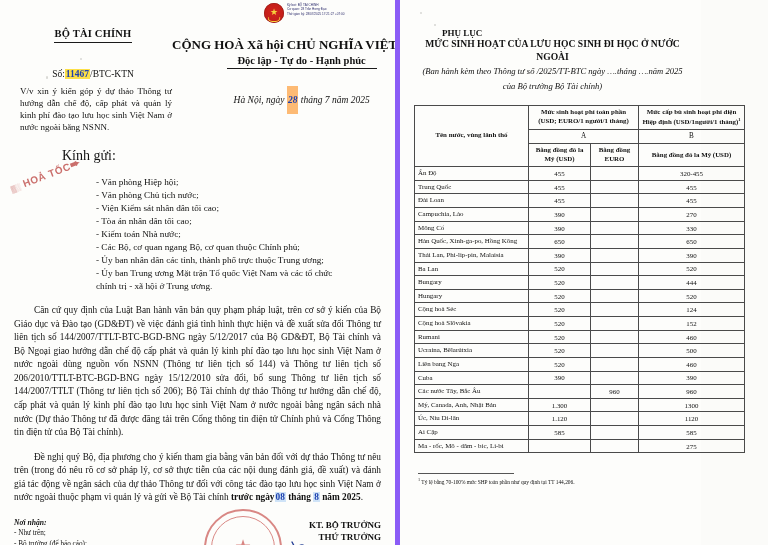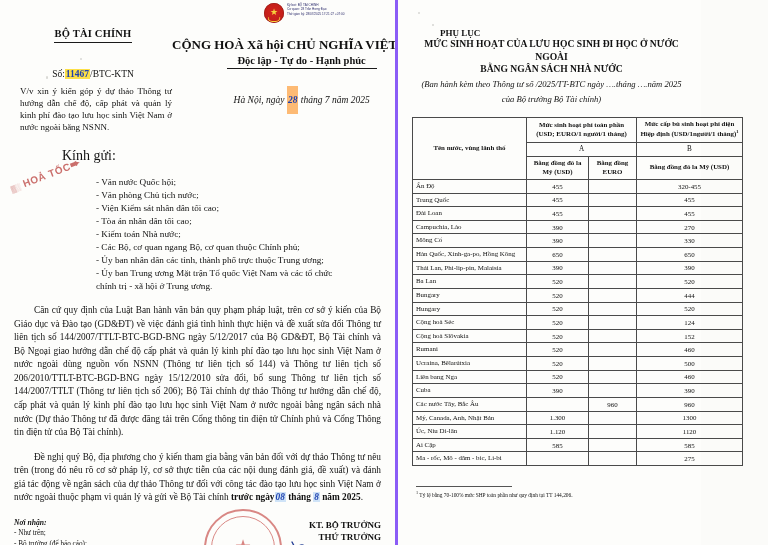--- a/index.html
+++ b/index.html
@@ -16,21 +16,21 @@
     display:flex;
     background:#fbfbf9;
   }
   .page{
     position:relative;
     background:#fdfdfb;
     height:545px;
     box-sizing:border-box;
   }
   .page-left{width:395px;padding:6px 14px 0 14px;}
-  .page-right{width:306px;padding:6px 10px 0 14px;border-left:3px solid #8b5cf6;}
+  .page-right{width:306px;padding:6px 10px 0 14px;border-left:5px solid #8b5cf6;}
 
   
   .speck{position:absolute;background:#b9b9b4;border-radius:50%;opacity:.55;}
 
   
   .hdr{display:flex;align-items:flex-start;}
   .hdr-left{width:168px;text-align:center;padding-top:22px;}
   .hdr-right{flex:1;text-align:center;position:relative;}
   .org{font-weight:bold;font-size:10.5px;letter-spacing:.2px;}
   .rule{width:78px;height:1px;background:#1a1a1a;margin:3px auto 0 auto;}
@@ -80,21 +80,21 @@
   .hoatoc .arrow{font-size:12px;}
   .hoatoc .ghost{opacity:.45;font-size:7px;letter-spacing:0;}
 
   
   .kinh{font-size:14px;margin:14px 0 12px 48px;}
   .recips{margin:3px 0 0 82px;font-size:9.2px;line-height:1.42;}
   .recips div{white-space:nowrap;}
   .para{font-size:9.3px;line-height:1.46;text-align:justify;margin-top:11px;}
   .para.indent{text-indent:20px;}
   .b{font-weight:bold;}
-  .hl{color:#1c3fae;background:#cfe3f7;font-weight:bold;padding:0 1px;font-style:italic;}
+  .hl{color:#1c3fae;background:#cfe3f7;font-weight:bold;padding:0 1px;}
 
   
   .footwrap{display:flex;margin-top:12px;align-items:flex-start;}
   .noinhan{width:196px;font-size:7.2px;line-height:1.5;}
   .noinhan .ttl{font-weight:bold;font-style:italic;font-size:7.6px;}
   .signblock{flex:1;text-align:right;position:relative;padding-top:2px;}
   .sign-t{font-weight:bold;font-size:9px;line-height:1.35;}
   .redstamp{
     position:absolute;left:-6px;top:-8px;
     width:74px;height:74px;border-radius:50%;
@@ -178,21 +178,21 @@
       </div>
     </div>
 
     <div class="hoatoc">
       <span class="ghost">▓▒</span>
       <span>HOẢ TỐC</span><span class="arrow">➨</span>
     </div>
 
     <div class="kinh">Kính gửi:</div>
     <div class="recips">
-      <div>- Văn nước Quốc hội;</div>
+      <div>- Văn phòng Hiệp hội;</div>
       <div>- Văn phòng Chủ tịch nước;</div>
       <div>- Viện Kiểm sát nhân dân tối cao;</div>
       <div>- Tòa án nhân dân tối cao;</div>
       <div>- Kiểm toán Nhà nước;</div>
       <div>- Các Bộ, cơ quan ngang Bộ, cơ quan thuộc Chính phủ;</div>
       <div>- Ủy ban nhân dân các tỉnh, thành phố trực thuộc Trung ương;</div>
       <div style="white-space:normal;width:258px;">- Ủy ban Trung ương Mặt trận Tổ quốc Việt Nam và các tổ chức chính trị - xã hội ở Trung ương.</div>
     </div>
 
     <div class="para indent">Căn cứ quy định của Luật Ban hành văn bản quy phạm pháp luật, trên cơ sở ý kiến của Bộ Giáo dục và Đào tạo (GD&amp;ĐT) về việc đánh giá tình hình thực hiện và đề xuất sửa đổi Thông tư liên tịch số 144/2007/TTLT-BTC-BGD-BNG ngày 5/12/2017 của Bộ GD&amp;ĐT, Bộ Tài chính và Bộ Ngoại giao hướng dẫn chế độ cấp phát và quản lý kinh phí đào tạo lưu học sinh Việt Nam ở nước ngoài dùng nguồn vốn NSNN (Thông tư liên tịch số 144) và Thông tư liên tịch số 206/2010/TTLT-BTC-BGD-BNG ngày 15/12/2010 sửa đổi, bổ sung Thông tư liên tịch số 144/2007/TTLT (Thông tư liên tịch số 206); Bộ Tài chính dự thảo Thông tư hướng dẫn chế độ, cấp phát và quản lý kinh phí đào tạo lưu học sinh Việt Nam ở nước ngoài bằng ngân sách nhà nước (Dự thảo Thông tư đã được đăng tải trên Cổng thông tin điện tử Chính phủ và Cổng Thông tin điện tử của Bộ Tài chính).</div>
@@ -228,21 +228,20 @@
       </div>
     </div>
   </div>
 
   <div class="page page-right">
     <div class="speck" style="left:20px;top:12px;width:2px;height:2px;"></div>
     <div class="speck" style="left:34px;top:24px;width:1.5px;height:2px;"></div>
 
     <div class="pl">PHỤ LỤC</div>
     <div class="app-t">MỨC SINH HOẠT CỦA LƯU HỌC SINH ĐI HỌC Ở NƯỚC NGOÀI</div>
-    <div class="app-t">BẰNG NGÂN SÁCH NHÀ NƯỚC</div>
     <div class="app-sub">(Ban hành kèm theo Thông tư số        /2025/TT-BTC ngày ….tháng ….năm 2025</div>
     <div class="app-sub">của Bộ trưởng Bộ Tài chính)</div>
 
     <table>
       <colgroup>
         <col class="c1">
           <col class="c2">
           <col class="c3">
           <col class="c4">
       </colgroup>

